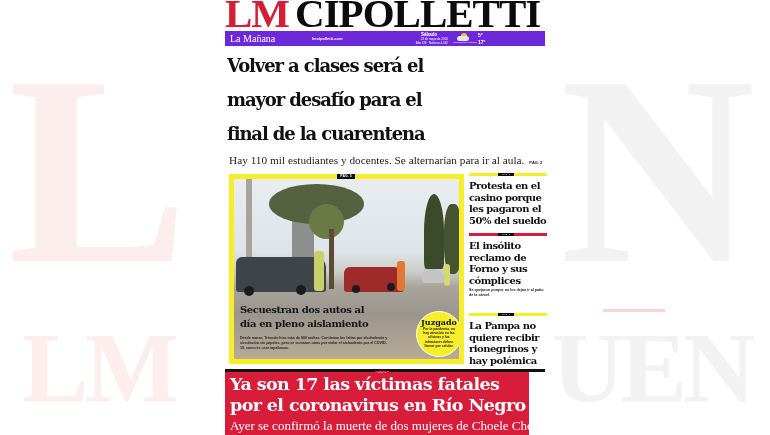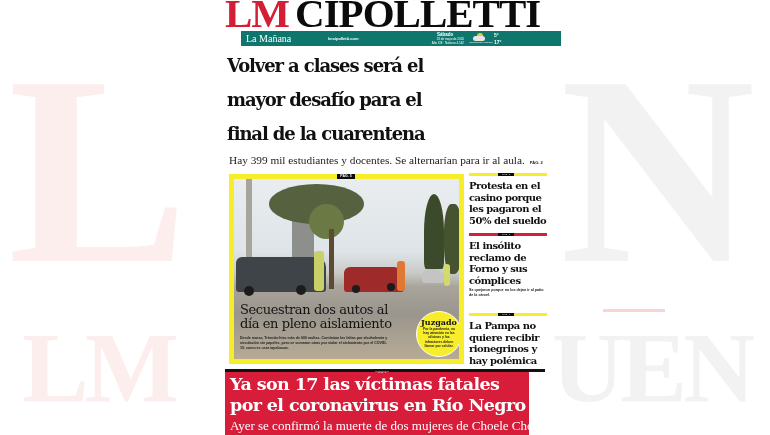--- a/index.html
+++ b/index.html
@@ -8,21 +8,21 @@
   .wm-L { left:8px; top:35px; font-size:270px; color:#fdeeee; }
   .wm-N { left:560px; top:35px; font-size:270px; color:#f2f2f2; }
   .wm-LM { left:22px; top:318px; font-size:100px; color:#fdeeee; letter-spacing:-4px; }
   .wm-UEN { left:552px; top:318px; font-size:100px; color:#f2f2f2; letter-spacing:-4px; }
   .wm-line { position:absolute; left:603px; top:309px; width:62px; height:3px; background:#f9d4d6; }
 
   .page { position:absolute; left:225px; top:0; width:320px; height:435px; background:#fff; }
   .masthead { position:absolute; left:0; top:-6px; width:320px; height:38px; font-family:"Liberation Serif", serif; font-weight:bold; font-size:41px; line-height:38px; white-space:nowrap; letter-spacing:-1px; }
   .mast-lm { color:#d41e35; }
   .mast-cip { color:#0b0b0b; margin-left:6px; }
-  .redbar { position:absolute; left:16px; top:31px; width:320px; height:15px; background:#0f766e; color:#fff; }
+  .redbar { position:absolute; left:0; top:31px; width:320px; height:15px; background:#6d28d9; color:#fff; }
   .redbar .sub { position:absolute; left:5px; top:0; font-family:"Liberation Serif", serif; font-size:10px; line-height:15px; }
   .redbar .url { position:absolute; left:87px; top:0; font-size:4px; font-family:"Liberation Sans", sans-serif; font-weight:bold; line-height:15px; }
   .redbar .day { position:absolute; left:196px; top:1px; font-size:4.5px; font-family:"Liberation Sans", sans-serif; font-weight:bold; }
   .redbar .date { position:absolute; left:183px; top:7px; font-size:3px; font-family:"Liberation Sans", sans-serif; line-height:3.5px; text-align:right; width:40px; }
   .weather { position:absolute; left:231px; top:2px; width:14px; height:7px; }
   .weather .sun { position:absolute; left:5px; top:0; width:6px; height:6px; border-radius:50%; background:#f5c431; }
   .weather .cloud { position:absolute; left:1px; top:3px; width:12px; height:5px; border-radius:3px; background:#e6e6e6; }
   .weather-lbl { position:absolute; left:228px; top:10px; font-size:2.5px; font-family:"Liberation Sans", sans-serif; }
   .redbar .tmin { position:absolute; left:253px; top:1px; font-size:5px; font-family:"Liberation Sans", sans-serif; font-weight:bold; }
   .redbar .tmax { position:absolute; left:253px; top:8px; font-size:5px; font-family:"Liberation Sans", sans-serif; font-weight:bold; }
@@ -34,21 +34,21 @@
 
   .photo-box { position:absolute; left:4px; top:174px; width:235px; height:190px; background:#f7ed2a; }
   .photo { position:absolute; left:5px; top:5px; width:225px; height:180px; overflow:hidden;
     background: linear-gradient(180deg, #e9edf0 0%, #dfe4e8 40%, #c9cbc7 52%, #a8a39b 60%, #9a958d 75%, #b7ab95 100%); }
   .tag-black { position:absolute; background:#0b0b0b; color:#fff; font-size:3.5px; font-family:"Liberation Sans", sans-serif; font-weight:bold; text-align:center; line-height:5px; }
   .tree { position:absolute; border-radius:50%; background:#4c5a35; }
   .pole { position:absolute; background:#a7a49c; }
   .car { position:absolute; border-radius:6px 10px 3px 3px; }
   .wheel { position:absolute; width:10px; height:10px; border-radius:50%; background:#1c1c1c; }
   .person { position:absolute; border-radius:3px; }
-  .story-title { position:absolute; left:6px; top:124px; font-family:"DejaVu Serif", serif; font-weight:normal; font-size:13px; line-height:14px; color:#141414; letter-spacing:-0.4px; white-space:nowrap; }
+  .story-title { position:absolute; left:6px; top:124px; font-family:"DejaVu Serif", serif; font-weight:bold; font-size:10px; line-height:14px; color:#141414; letter-spacing:-0.4px; white-space:nowrap; }
   .story-body { position:absolute; left:6px; top:157px; width:150px; font-family:"Liberation Sans", sans-serif; font-weight:bold; font-size:3.6px; line-height:5px; color:#222; }
   .badge { position:absolute; left:182px; top:132px; width:46px; height:46px; border-radius:50%; background:#f7ed2a; border:1.5px solid #fff; text-align:center; box-sizing:border-box; }
   .badge .bt { font-family:"DejaVu Serif", serif; font-weight:bold; font-size:8px; margin-top:5px; color:#111; }
   .badge .bb { font-family:"Liberation Sans", sans-serif; font-weight:bold; font-size:3.4px; line-height:4.2px; color:#222; padding:0 4px; }
 
   .side { position:absolute; left:244px; width:78px; }
   .side .bar { height:3px; position:relative; }
   .side .bar .lbl { position:absolute; left:29px; top:0; width:16px; height:3px; background:#0b0b0b; color:#fff; font-size:2.5px; line-height:3px; text-align:center; font-family:"Liberation Sans", sans-serif; }
   .side .ttl { font-family:"DejaVu Serif", serif; font-weight:bold; font-size:10px; line-height:11.5px; color:#111; letter-spacing:-0.5px; margin-top:4px; }
   .side .sb { font-family:"Liberation Sans", sans-serif; font-weight:bold; font-size:3.7px; line-height:5px; color:#222; margin-top:2px; }
@@ -94,21 +94,21 @@
     <span class="tmax">17°</span>
     <span class="price">$ 70,00</span>
   </div>
 
   <div class="headline">
     <div>Volver a clases será el</div>
     <div>mayor desafío para el</div>
     <div>final de la cuarentena</div>
   </div>
   <div class="deck">
-    <span>Hay 399 mil estudiantes y docentes. Se alternarían para ir al aula.</span>
+    <span>Hay 110 mil estudiantes y docentes. Se alternarían para ir al aula.</span>
     <span class="pag">PÁG. 2</span>
   </div>
 
   <div class="photo-box">
     <div class="tag-black" style="left:108px;top:0;width:18px;">PÁG. 5</div>
     <div class="photo">
       <div class="pole" style="left:12px;top:0;width:6px;height:95px;"></div>
       <div class="pole" style="left:58px;top:38px;width:22px;height:45px;background:#8d8f8c;"></div>
       <div class="tree" style="left:35px;top:5px;width:95px;height:40px;background:#56613f;"></div>
       <div class="tree" style="left:75px;top:25px;width:35px;height:35px;background:#6b7a45;"></div>

